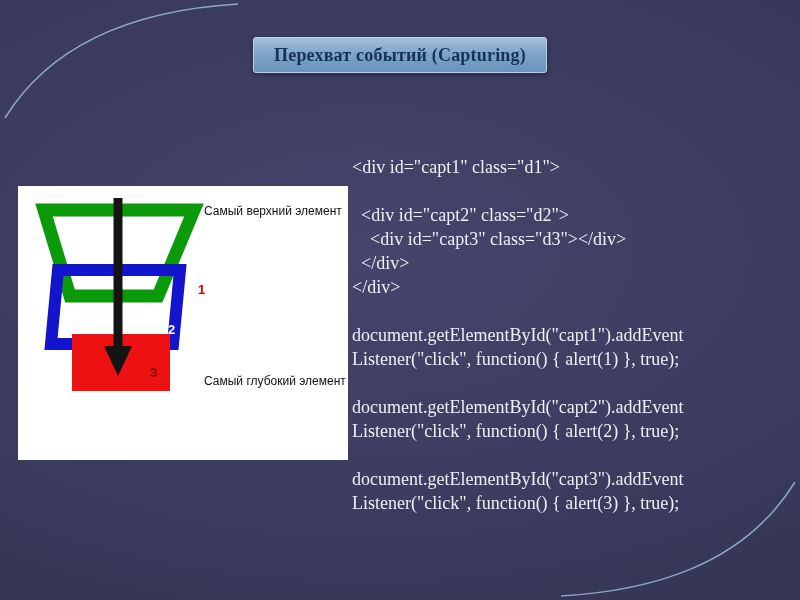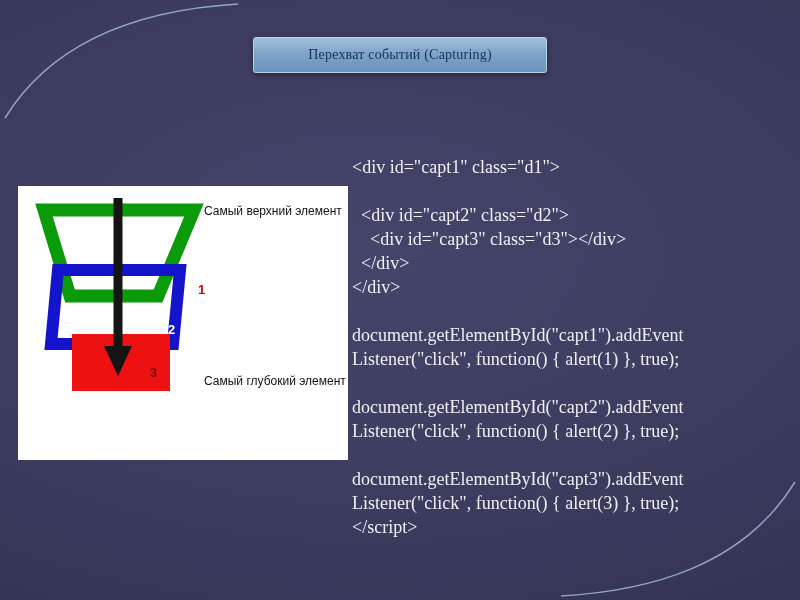--- a/index.html
+++ b/index.html
@@ -17,21 +17,21 @@
     pointer-events: none;
   }
   .title-box {
     position: absolute; left: 253px; top: 37px; width: 292px; height: 34px;
     background: linear-gradient(180deg, #a2c0dd 0%, #7da3c8 48%, #6a94bd 100%);
     border: 1px solid #b9d2e8; border-radius: 3px;
     box-shadow: 0 2px 6px rgba(0,0,0,0.35);
     display: flex; align-items: center; justify-content: center;
   }
   .title-text {
-    font-size: 14px; font-weight: 400; color: #16315d; letter-spacing: 0.2px;
+    font-size: 18px; font-weight: 700; color: #16315d; letter-spacing: 0.2px;
     white-space: nowrap;
   }
   .diagram-panel {
     position: absolute; left: 18px; top: 186px; width: 330px; height: 274px;
     background: #ffffff;
   }
   .diagram-panel svg { display: block; }
   .diagram-label {
     font-family: "Liberation Sans", sans-serif; font-size: 12px; fill: #111111;
   }
@@ -82,16 +82,15 @@
     <div class="code-line">&lt;/div&gt;</div>
     <div class="code-line"> </div>
     <div class="code-line">document.getElementById("capt1").addEvent</div>
     <div class="code-line">Listener("click", function() { alert(1) }, true);</div>
     <div class="code-line"> </div>
     <div class="code-line">document.getElementById("capt2").addEvent</div>
     <div class="code-line">Listener("click", function() { alert(2) }, true);</div>
     <div class="code-line"> </div>
     <div class="code-line">document.getElementById("capt3").addEvent</div>
     <div class="code-line">Listener("click", function() { alert(3) }, true);</div>
-    <div class="code-line">&lt;/script&gt;</div>
   </div>
 
 </div>
 
 </body></html>

